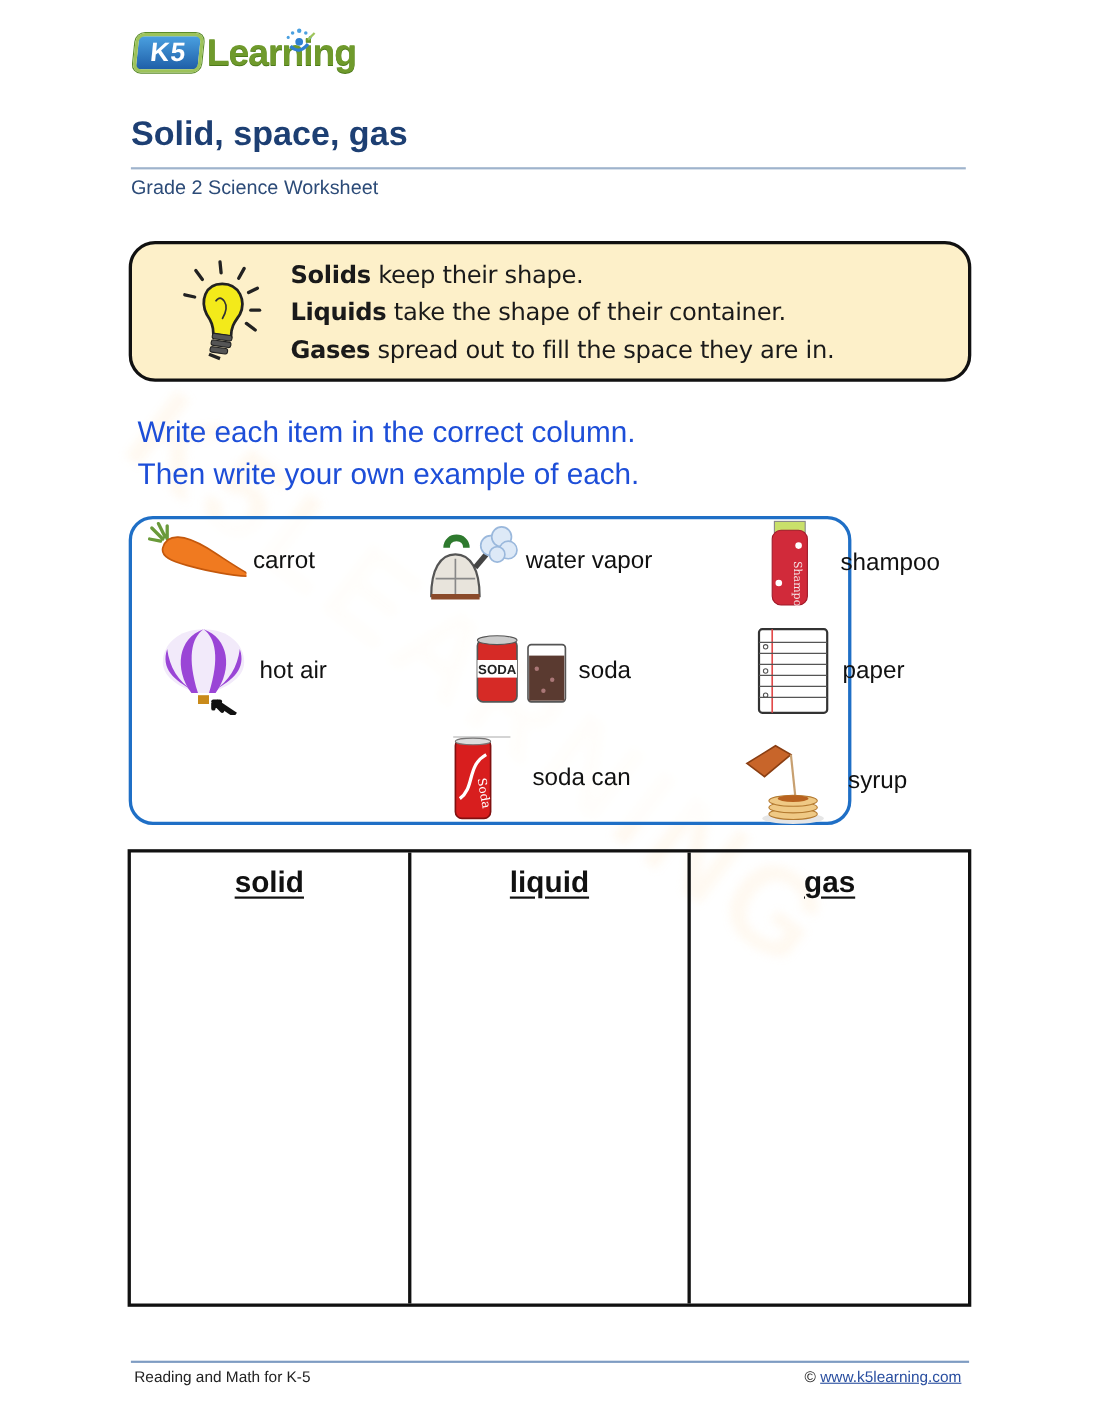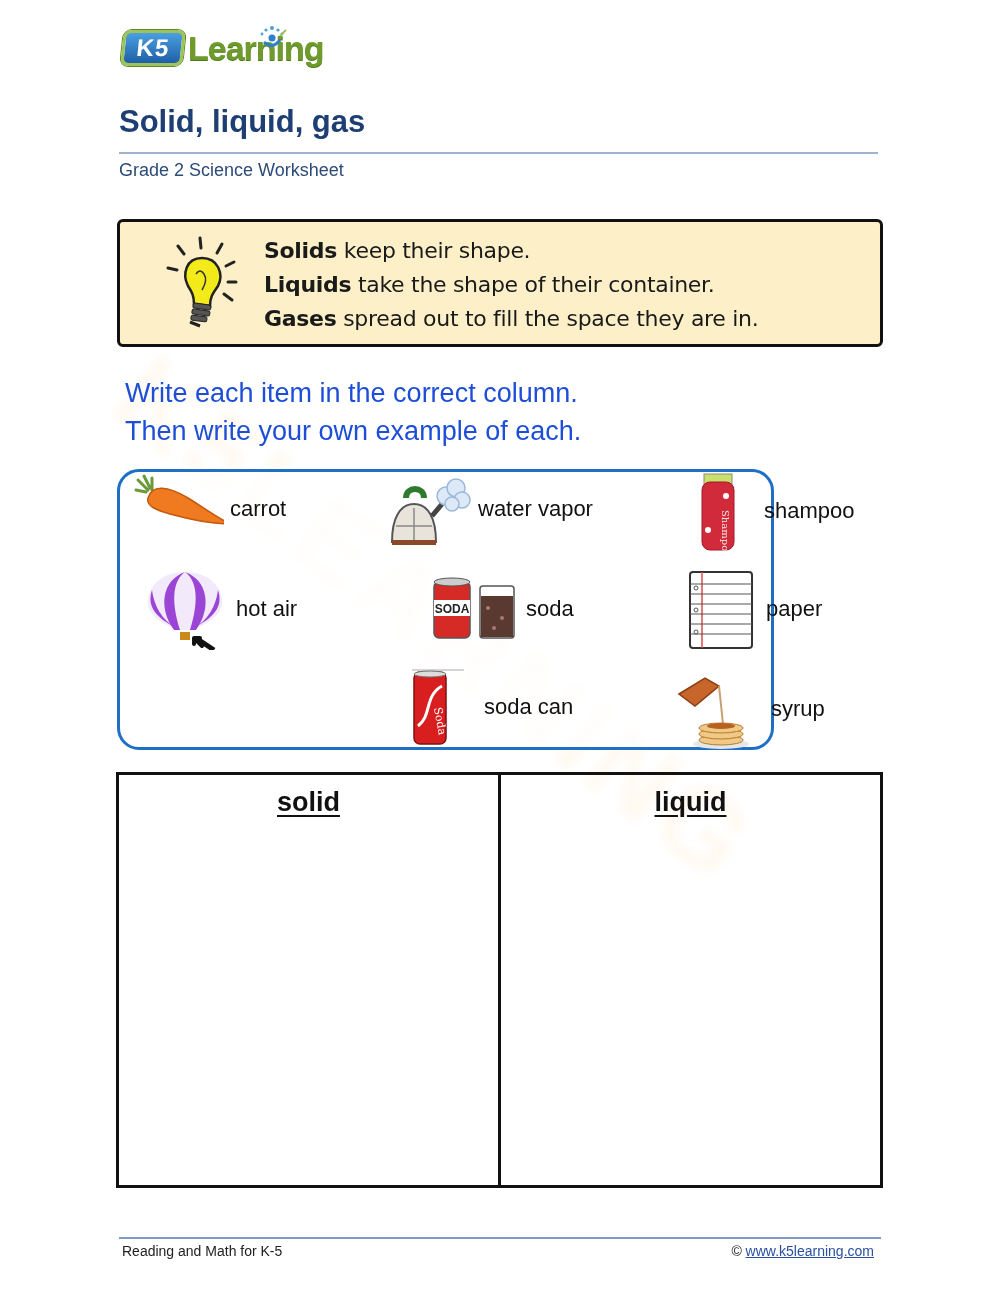--- a/index.html
+++ b/index.html
@@ -38,21 +38,21 @@
     .logo-figure { position: absolute; left: 130px; top: 0; width: 40px; height: 40px; }
 
     
     .title { position: absolute; left: 119px; top: 104px; font: bold 31px "Liberation Sans", sans-serif; color: #1d3f73; z-index: 1; }
     .title-rule { position: absolute; left: 119px; top: 152px; width: 759px; height: 2px; background: #9fb3cc; z-index: 1; }
     .subtitle { position: absolute; left: 119px; top: 160px; font: 18px "Liberation Sans", sans-serif; color: #2c4b78; z-index: 1; }
 
     
     .info-box {
       position: absolute; left: 117px; top: 219px; width: 766px; height: 128px;
-      background: #fdf0c9; border: 3px solid #111; border-radius: 6px; z-index: 1;
+      background: #fdf0c9; border: 3px solid #111; border-radius: 24px; z-index: 1;
     }
     .bulb { position: absolute; left: 44px; top: 12px; width: 84px; height: 100px; }
     .info-lines { position: absolute; left: 144px; top: 14px; }
     .info-line { font: 22px "DejaVu Sans", sans-serif; color: #1a1a1a; height: 34px; line-height: 30px; letter-spacing: -0.3px; }
     .info-line b { font-weight: bold; }
 
     
     .instructions { position: absolute; left: 125px; top: 374px; z-index: 1; }
     .instr-line { font: 27px "Liberation Sans", sans-serif; color: #1d4ed8; line-height: 38px; }
 
@@ -98,21 +98,21 @@
       <circle cx="14" cy="10" r="1.6" fill="#4aa0e0"></circle>
     <circle cx="26" cy="10" r="1.6" fill="#4aa0e0"></circle>
       <circle cx="10" cy="14" r="1.4" fill="#4aa0e0"></circle>
     <circle cx="30" cy="14" r="1.4" fill="#4aa0e0"></circle>
     <circle cx="20" cy="18" r="3.5" fill="#2f7fcf"></circle>
     <path d="M12 22 Q20 30 28 20" stroke="#2f7fcf" stroke-width="3" fill="none"></path>
     <path d="M28 16 L34 10" stroke="#9dc35a" stroke-width="2"></path>
   </svg>
 </div>
 
-<div class="title">Solid, liquid, gas</div>
+<div class="title">Solid, space, gas</div>
 <div class="title-rule"></div>
 <div class="subtitle">Grade 2 Science Worksheet</div>
 
 <div class="info-box">
   <svg class="bulb" viewBox="0 0 84 100">
     <g stroke="#222" stroke-width="3" stroke-linecap="round">
       <line x1="36" y1="4" x2="37" y2="14"></line>
       <line x1="14" y1="12" x2="20" y2="20"></line>
       <line x1="58" y1="10" x2="53" y2="19"></line>
       <line x1="4" y1="34" x2="13" y2="36"></line>
@@ -256,20 +256,23 @@
   </div>
 </div>
 
 <div class="sort-table">
   <div class="sort-col">
     <div class="sort-head">solid</div>
   </div>
   <div class="sort-col">
     <div class="sort-head">liquid</div>
   </div>
+  <div class="sort-col">
+    <div class="sort-head">gas</div>
+  </div>
 </div>
 
 <div class="footer-rule"></div>
 <div class="footer-left">Reading and Math for K-5</div>
 <div class="footer-right">
   <span>©</span>
   <a>www.k5learning.com</a>
 </div>
 
 </body></html>

